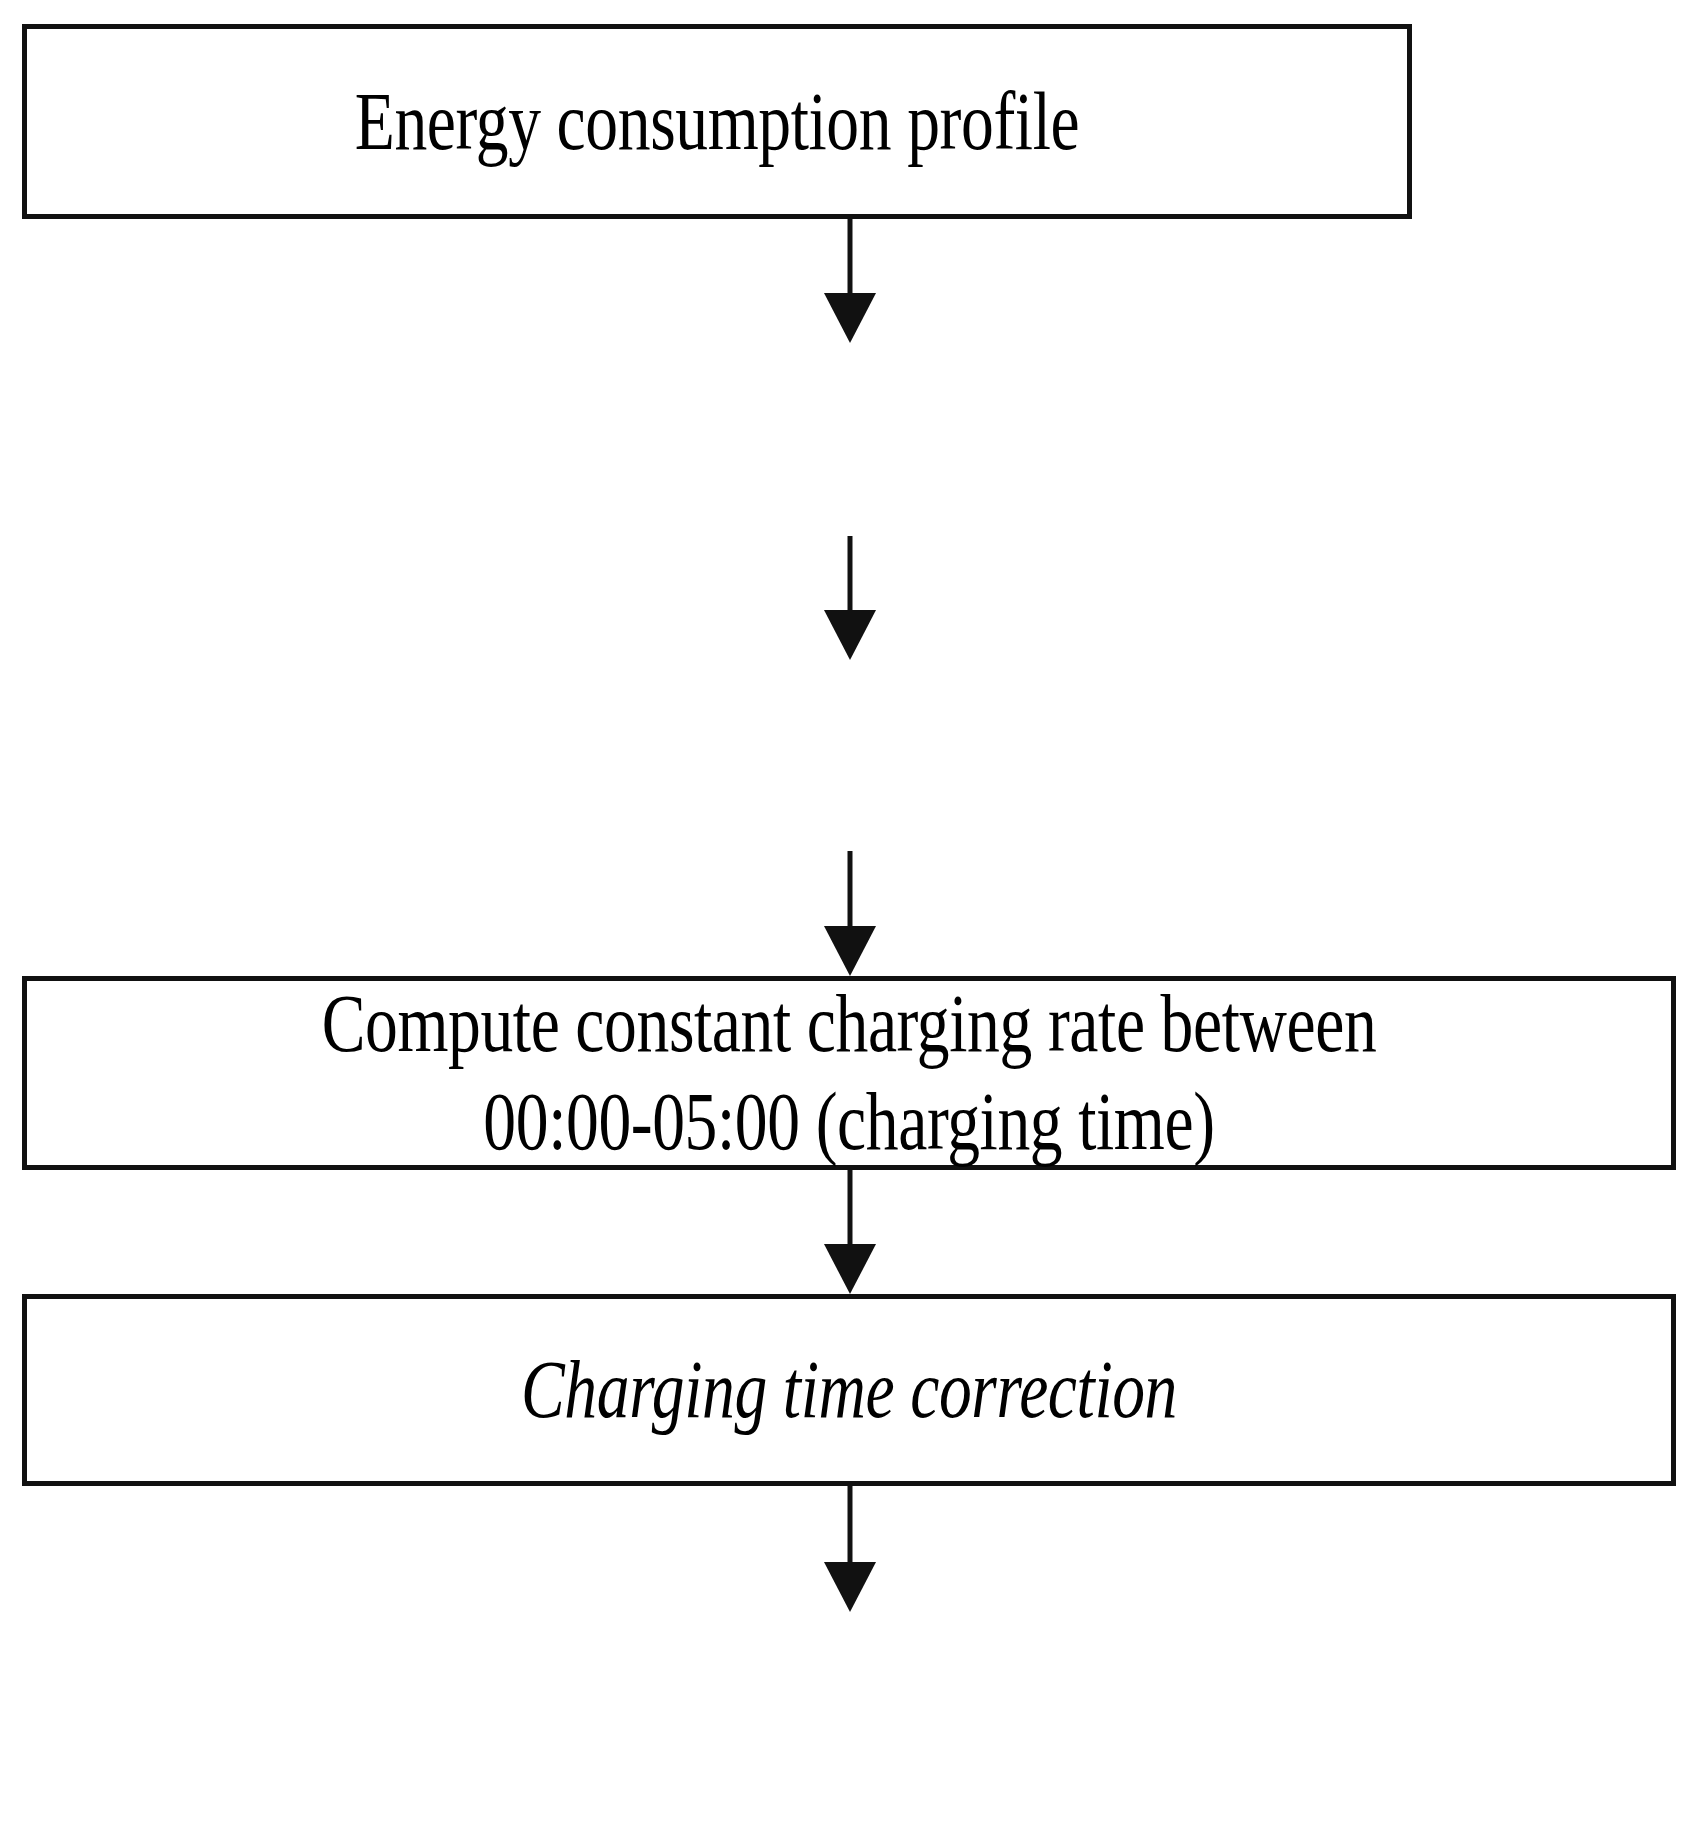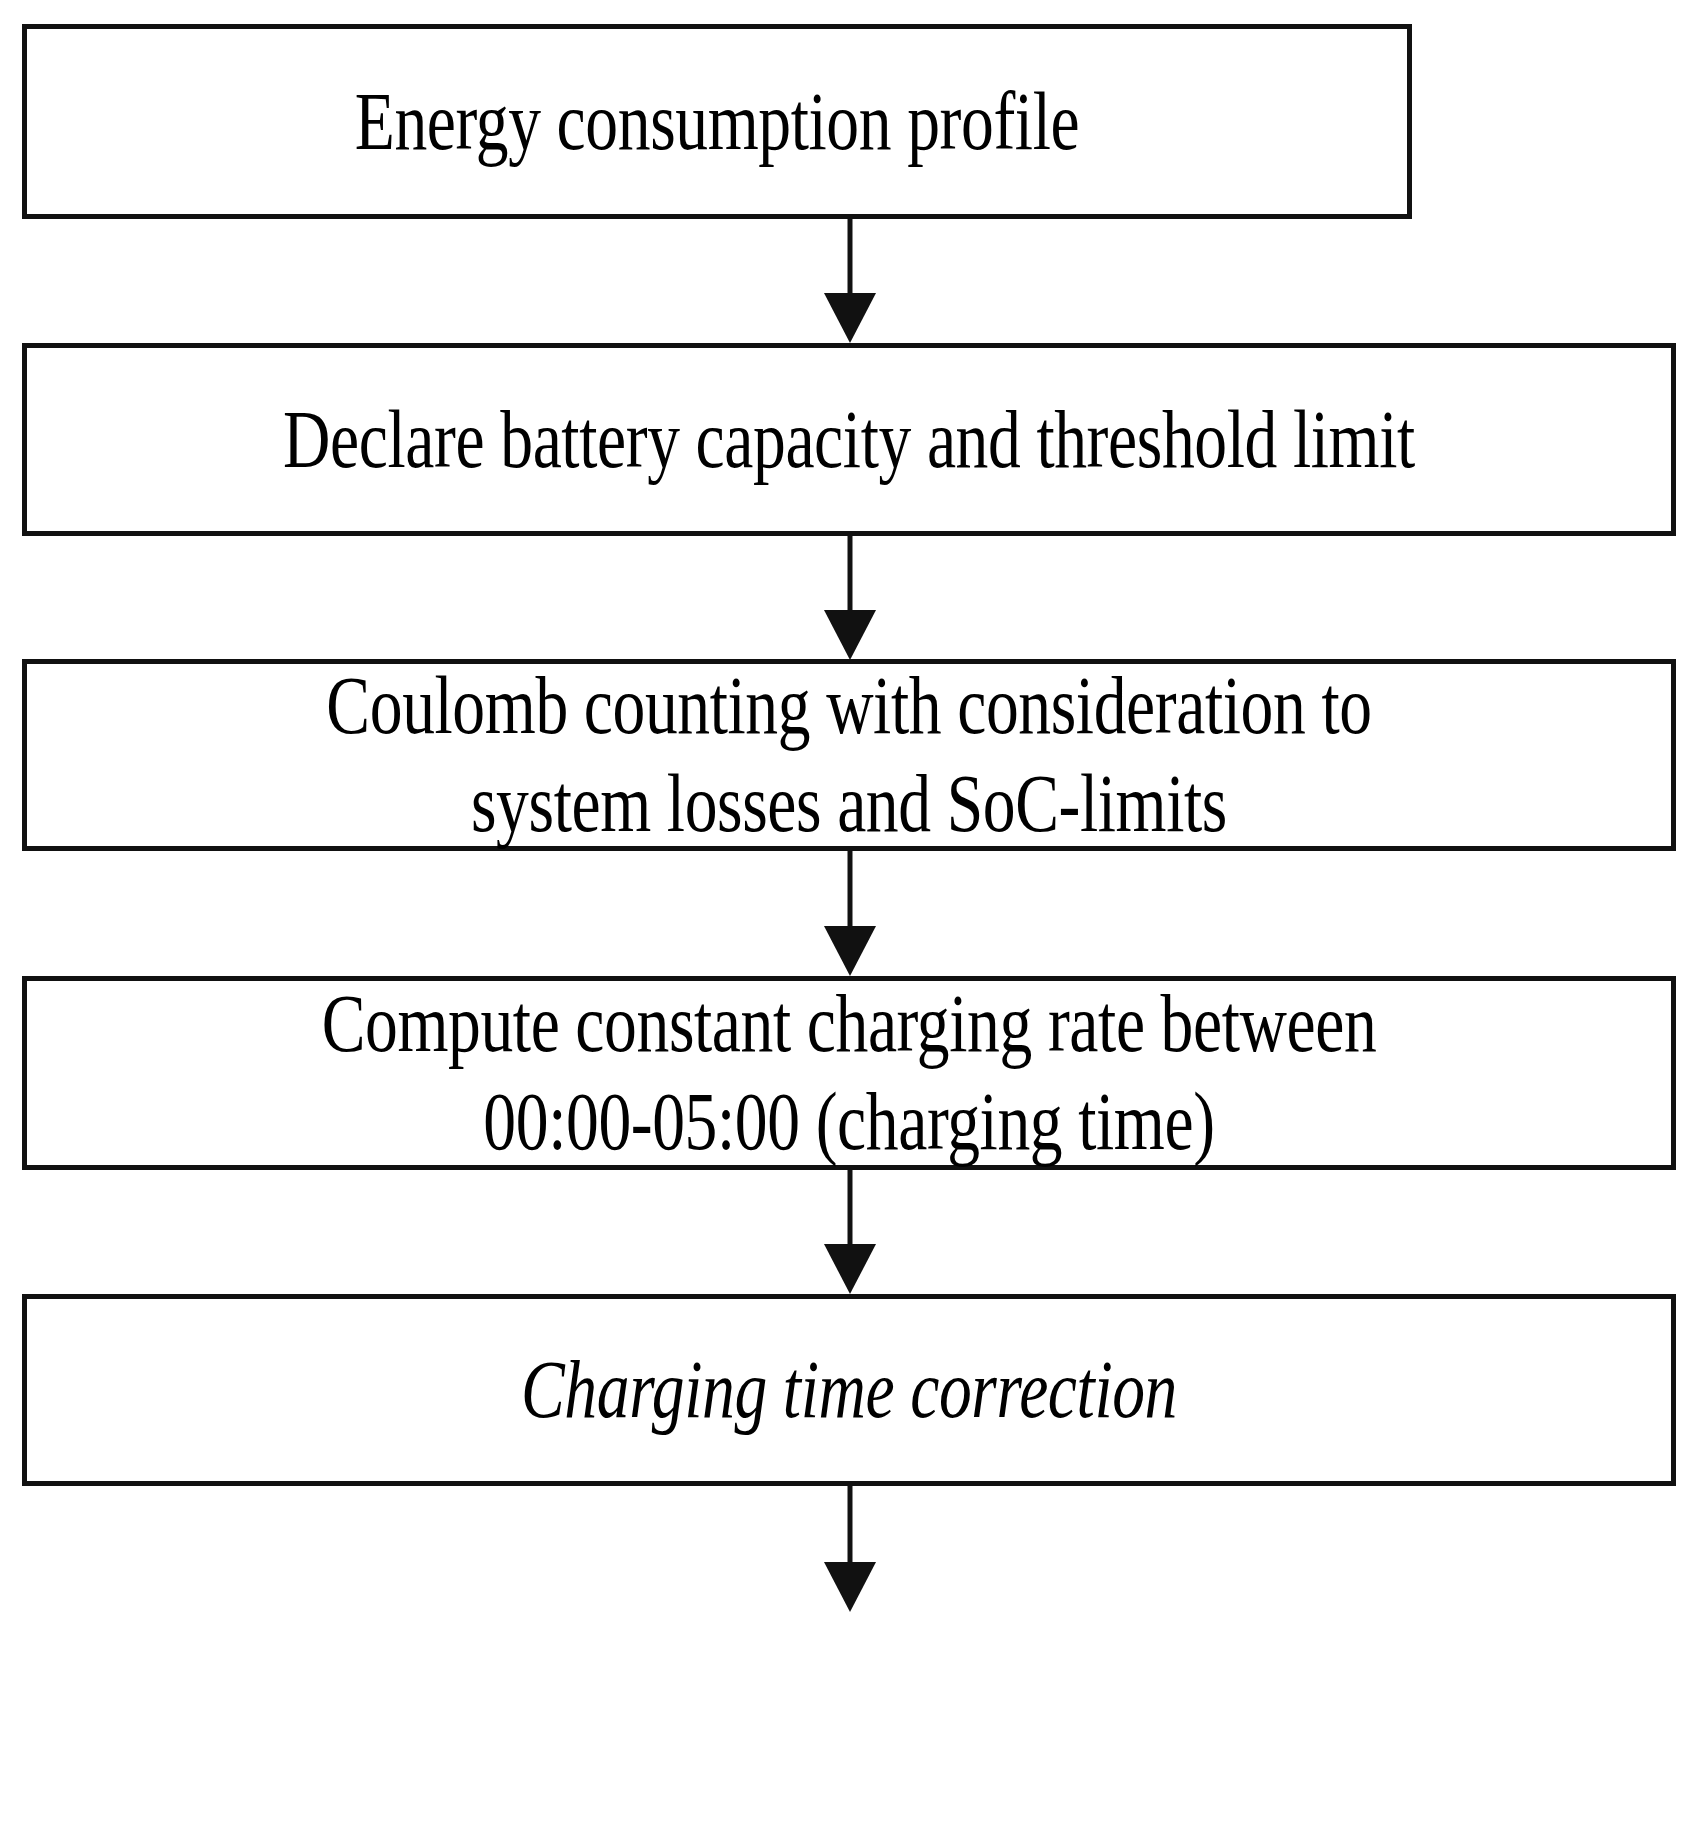--- a/index.html
+++ b/index.html
@@ -57,35 +57,28 @@
     <span class="node-label">Energy consumption profile</span>
   </div>
 
   <div class="connector" style="left:820px; top:219px; height:124px;">
     <svg viewBox="0 0 60 124" preserveAspectRatio="none">
       <line x1="30" y1="0" x2="30" y2="105" stroke="#111111" stroke-width="5"></line>
       <polygon points="4,74 56,74 30,124" fill="#111111"></polygon>
     </svg>
   </div>
 
-  <div class="node" style="left:22px; top:343px; width:1654px; height:193px;">
-    <span class="node-label">Declare battery capacity and threshold limit</span>
-  </div>
 
   <div class="connector" style="left:820px; top:536px; height:124px;">
     <svg viewBox="0 0 60 124" preserveAspectRatio="none">
       <line x1="30" y1="0" x2="30" y2="105" stroke="#111111" stroke-width="5"></line>
       <polygon points="4,74 56,74 30,124" fill="#111111"></polygon>
     </svg>
   </div>
 
-  <div class="node" style="left:22px; top:659px; width:1654px; height:192px;">
-    <span class="node-label">Coulomb counting with consideration to
-system losses and SoC-limits</span>
-  </div>
 
   <div class="connector" style="left:820px; top:851px; height:125px;">
     <svg viewBox="0 0 60 125" preserveAspectRatio="none">
       <line x1="30" y1="0" x2="30" y2="106" stroke="#111111" stroke-width="5"></line>
       <polygon points="4,75 56,75 30,125" fill="#111111"></polygon>
     </svg>
   </div>
 
   <div class="node" style="left:22px; top:976px; width:1654px; height:194px;">
     <span class="node-label">Compute constant charging rate between

